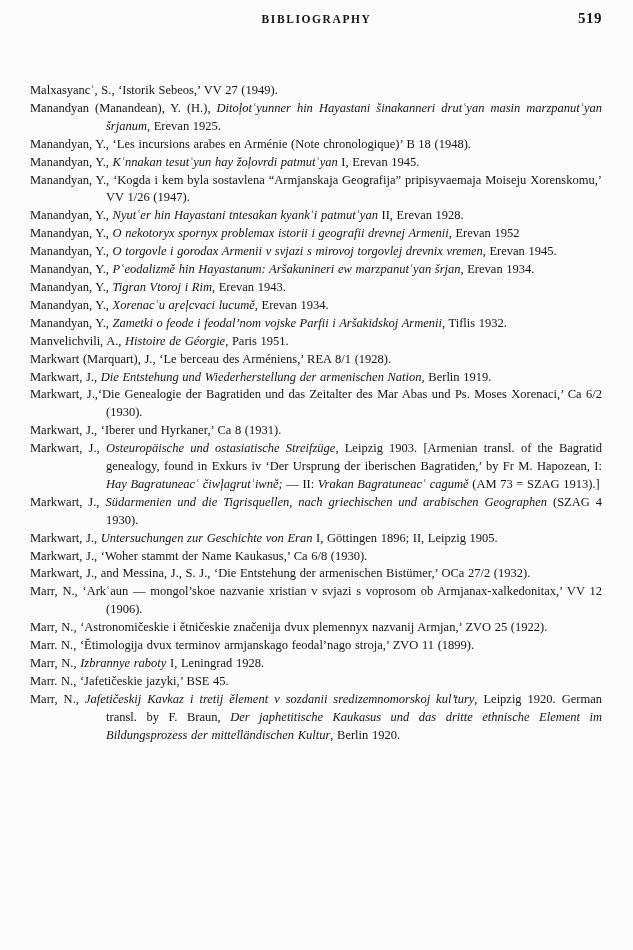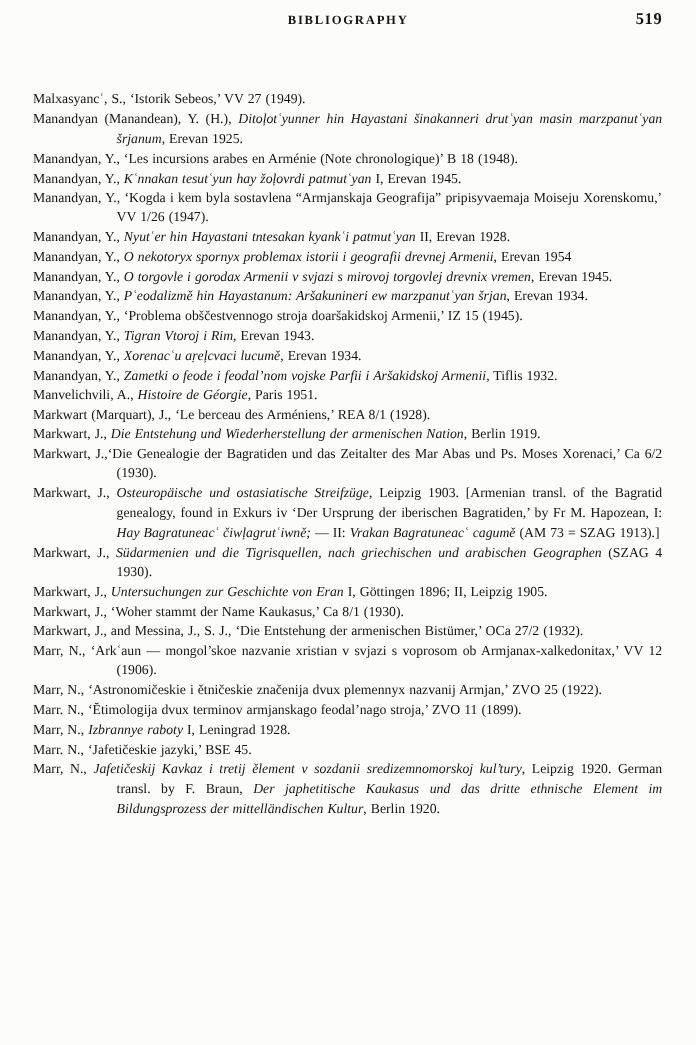--- a/index.html
+++ b/index.html
@@ -71,35 +71,35 @@
     <div class="running-title">BIBLIOGRAPHY</div>
     <div class="page-number">519</div>
   </div>
   <div class="bib-list">
       <div class="entry"><span class="rm">Malxasyancʿ, S., ‘Istorik Sebeos,’ VV 27 (1949).</span></div>
       <div class="entry"><span class="rm">Manandyan (Manandean), Y. (H.), </span><span class="it">Ditoļotʿyunner hin Hayastani šinakanneri drutʿyan masin marzpanutʿyan šrjanum</span><span class="rm">, Erevan 1925.</span></div>
       <div class="entry"><span class="rm">Manandyan, Y., ‘Les incursions arabes en Arménie (Note chronologique)’ B 18 (1948).</span></div>
       <div class="entry"><span class="rm">Manandyan, Y., </span><span class="it">Kʿnnakan tesutʿyun hay žoļovrdi patmutʿyan</span><span class="rm"> I, Erevan 1945.</span></div>
       <div class="entry"><span class="rm">Manandyan, Y., ‘Kogda i kem byla sostavlena “Armjanskaja Geografija” pripisyvaemaja Moiseju Xorenskomu,’ VV 1/26 (1947).</span></div>
       <div class="entry"><span class="rm">Manandyan, Y., </span><span class="it">Nyutʿer hin Hayastani tntesakan kyankʿi patmutʿyan</span><span class="rm"> II, Erevan 1928.</span></div>
-      <div class="entry"><span class="rm">Manandyan, Y., </span><span class="it">O nekotoryx spornyx problemax istorii i geografii drevnej Armenii</span><span class="rm">, Erevan 1954</span></div>
+      <div class="entry"><span class="rm">Manandyan, Y., </span><span class="it">O nekotoryx spornyx problemax istorii i geografii drevnej Armenii</span><span class="rm">, Erevan 1952</span></div>
       <div class="entry"><span class="rm">Manandyan, Y., </span><span class="it">O torgovle i gorodax Armenii v svjazi s mirovoj torgovlej drevnix vremen</span><span class="rm">, Erevan 1945.</span></div>
       <div class="entry"><span class="rm">Manandyan, Y., </span><span class="it">Pʿeodalizmě hin Hayastanum: Aršakunineri ew marzpanutʿyan šrjan</span><span class="rm">, Erevan 1934.</span></div>
-      <div class="entry"><span class="rm">Manandyan, Y., ‘Problema obščestvennogo stroja doaršakidskoj Armenii,’ IZ 15 (1945).</span></div>
       <div class="entry"><span class="rm">Manandyan, Y., </span><span class="it">Tigran Vtoroj i Rim</span><span class="rm">, Erevan 1943.</span></div>
       <div class="entry"><span class="rm">Manandyan, Y., </span><span class="it">Xorenacʿu aṛeļcvaci lucumě</span><span class="rm">, Erevan 1934.</span></div>
       <div class="entry"><span class="rm">Manandyan, Y., </span><span class="it">Zametki o feode i feodal’nom vojske Parfii i Aršakidskoj Armenii</span><span class="rm">, Tiflis 1932.</span></div>
       <div class="entry"><span class="rm">Manvelichvili, A., </span><span class="it">Histoire de Géorgie</span><span class="rm">, Paris 1951.</span></div>
       <div class="entry"><span class="rm">Markwart (Marquart), J., ‘Le berceau des Arméniens,’ REA 8/1 (1928).</span></div>
       <div class="entry"><span class="rm">Markwart, J., </span><span class="it">Die Entstehung und Wiederherstellung der armenischen Nation</span><span class="rm">, Berlin 1919.</span></div>
       <div class="entry"><span class="rm">Markwart, J.,‘Die Genealogie der Bagratiden und das Zeitalter des Mar Abas und Ps. Moses Xorenaci,’ Ca 6/2 (1930).</span></div>
+      <div class="entry"><span class="rm">Markwart, J., ‘Iberer und Hyrkaner,’ Ca 8 (1931).</span></div>
       <div class="entry"><span class="rm">Markwart, J., </span><span class="it">Osteuropäische und ostasiatische Streifzüge</span><span class="rm">, Leipzig 1903.  [Armenian transl. of the Bagratid genealogy, found in Exkurs iv ‘Der Ursprung der iberischen Bagratiden,’ by Fr M. Hapozean, I: </span><span class="it">Hay Bagratuneacʿ čiwļagrutʿiwně;</span><span class="rm"> — II: </span><span class="it">Vrakan Bagratuneacʿ cagumě</span><span class="rm"> (AM 73 = SZAG 1913).]</span></div>
       <div class="entry"><span class="rm">Markwart, J., </span><span class="it">Südarmenien und die Tigrisquellen, nach griechischen und arabischen Geographen</span><span class="rm"> (SZAG 4 1930).</span></div>
       <div class="entry"><span class="rm">Markwart, J., </span><span class="it">Untersuchungen zur Geschichte von Eran</span><span class="rm"> I, Göttingen 1896; II, Leipzig 1905.</span></div>
-      <div class="entry"><span class="rm">Markwart, J., ‘Woher stammt der Name Kaukasus,’ Ca 8/1 (1930).</span></div>
+      <div class="entry"><span class="rm">Markwart, J., ‘Woher stammt der Name Kaukasus,’ Ca 6/8 (1930).</span></div>
       <div class="entry"><span class="rm">Markwart, J., and Messina, J., S. J., ‘Die Entstehung der armenischen Bistümer,’ OCa 27/2 (1932).</span></div>
       <div class="entry"><span class="rm">Marr, N., ‘Arkʿaun — mongol’skoe nazvanie xristian v svjazi s voprosom ob Armjanax-xalkedonitax,’ VV 12 (1906).</span></div>
       <div class="entry"><span class="rm">Marr, N., ‘Astronomičeskie i ětničeskie značenija dvux plemennyx nazvanij Armjan,’ ZVO 25 (1922).</span></div>
       <div class="entry"><span class="rm">Marr. N., ‘Ĕtimologija dvux terminov armjanskago feodal’nago stroja,’ ZVO 11 (1899).</span></div>
       <div class="entry"><span class="rm">Marr, N., </span><span class="it">Izbrannye raboty</span><span class="rm"> I, Leningrad 1928.</span></div>
       <div class="entry"><span class="rm">Marr. N., ‘Jafetičeskie jazyki,’ BSE 45.</span></div>
       <div class="entry"><span class="rm">Marr, N., </span><span class="it">Jafetičeskij Kavkaz i tretij ělement v sozdanii sredizemnomorskoj kul’tury</span><span class="rm">, Leipzig 1920.  German transl. by F. Braun, </span><span class="it">Der japhetitische Kaukasus und das dritte ethnische Element im Bildungsprozess der mittelländischen Kultur</span><span class="rm">, Berlin 1920.</span></div>
     </div>
 </div>
 

